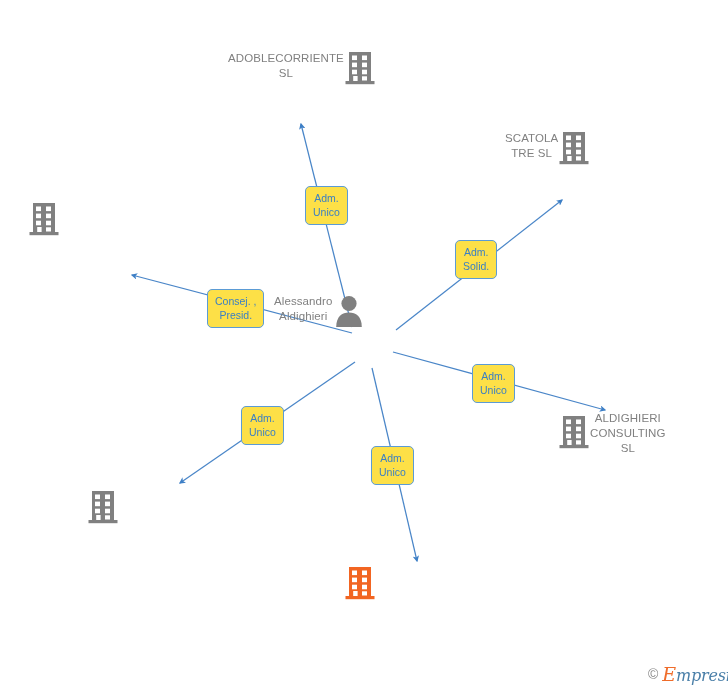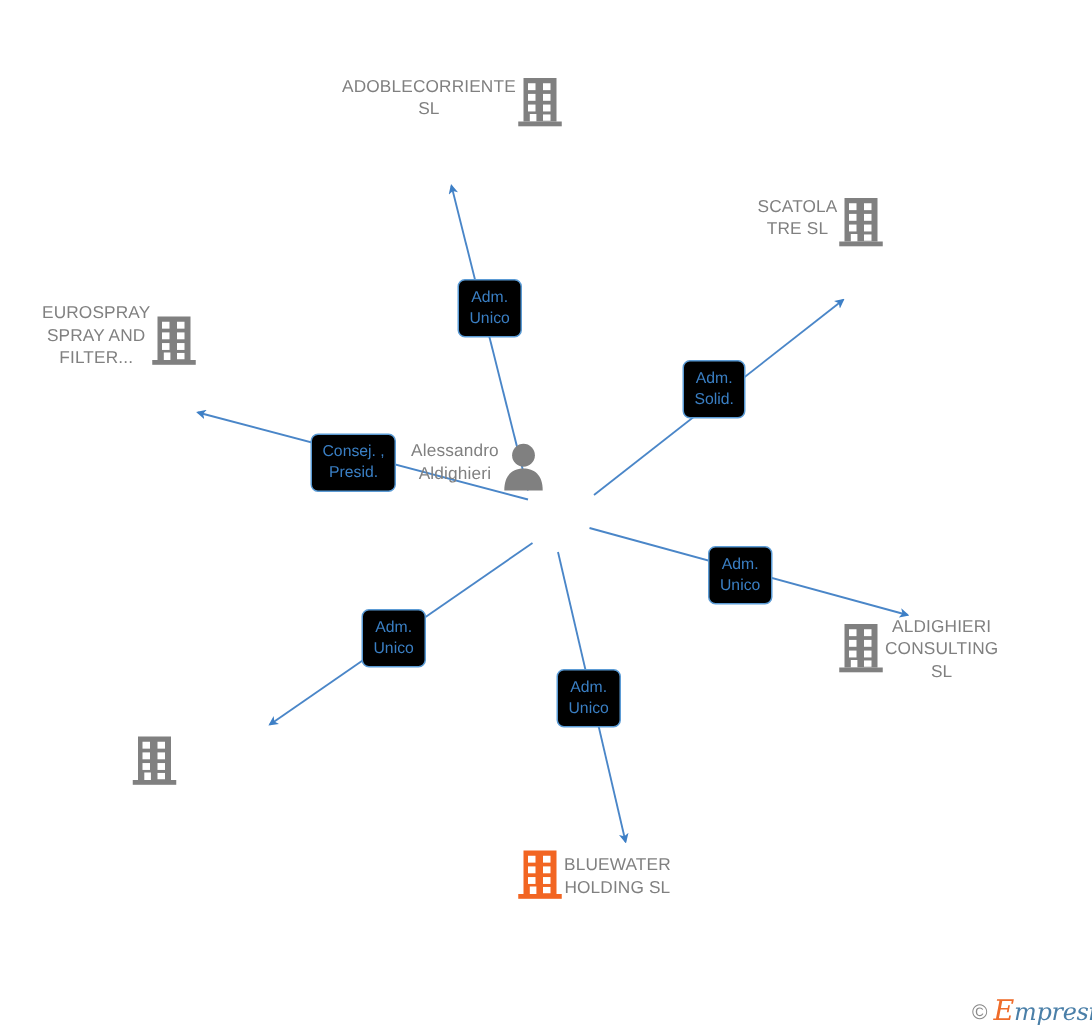--- a/index.html
+++ b/index.html
@@ -52,21 +52,21 @@
     margin-bottom: 4px;
   }
   .node-icon {
     width: 32px;
     height: 34px;
     display: block;
   }
   .edge-label {
     position: absolute;
     border: 1px solid #5b9bd5;
-    background: #000000;
+    background: #fde047;
     border-radius: 5px;
     color: #3a7fc4;
     font-size: 10.5px;
     line-height: 14px;
     text-align: center;
     padding: 4px 7px 5px 7px;
     white-space: pre-line;
     box-sizing: border-box;
   }
   .watermark {
@@ -154,23 +154,20 @@
             <rect x="18" y="11.6" width="5" height="4.6" fill="#fff"></rect>
             <rect x="8" y="18.7" width="5" height="4.6" fill="#fff"></rect>
             <rect x="18" y="18.7" width="5" height="4.6" fill="#fff"></rect>
             <rect x="9.2" y="25" width="4.4" height="5" fill="#fff"></rect>
             <rect x="18" y="25.3" width="5" height="4.2" fill="#fff"></rect>
             <rect x="1.5" y="30" width="29" height="3.2" fill="#808080"></rect>
           </svg>
         </div>
       </div>
       <div class="node" style="left: 103px; top: 202px;">
-        <div class="node-label above">EUROSPRAY
-SPRAY AND
-FILTER...</div>
         <div>
           <svg class="node-icon" viewBox="0 0 32 34">
             <rect x="5" y="1" width="22" height="29" fill="#808080"></rect>
             <rect x="8" y="4.5" width="5" height="4.6" fill="#fff"></rect>
             <rect x="18" y="4.5" width="5" height="4.6" fill="#fff"></rect>
             <rect x="8" y="11.6" width="5" height="4.6" fill="#fff"></rect>
             <rect x="18" y="11.6" width="5" height="4.6" fill="#fff"></rect>
             <rect x="8" y="18.7" width="5" height="4.6" fill="#fff"></rect>
             <rect x="18" y="18.7" width="5" height="4.6" fill="#fff"></rect>
             <rect x="9.2" y="25" width="4.4" height="5" fill="#fff"></rect>
@@ -222,22 +219,20 @@
             <rect x="18" y="4.5" width="5" height="4.6" fill="#fff"></rect>
             <rect x="8" y="11.6" width="5" height="4.6" fill="#fff"></rect>
             <rect x="18" y="11.6" width="5" height="4.6" fill="#fff"></rect>
             <rect x="8" y="18.7" width="5" height="4.6" fill="#fff"></rect>
             <rect x="18" y="18.7" width="5" height="4.6" fill="#fff"></rect>
             <rect x="9.2" y="25" width="4.4" height="5" fill="#fff"></rect>
             <rect x="18" y="25.3" width="5" height="4.2" fill="#fff"></rect>
             <rect x="1.5" y="30" width="29" height="3.2" fill="#f26522"></rect>
           </svg>
         </div>
-        <div class="node-label below">BLUEWATER
-HOLDING  SL</div>
       </div>
     </div>
 
   <div id="edge-labels-layer">
       <div class="edge-label" style="left: 305px; top: 186px;">Adm.
 Unico</div>
       <div class="edge-label" style="left: 455px; top: 240px;">Adm.
 Solid.</div>
       <div class="edge-label" style="left: 207px; top: 289px;">Consej. ,
 Presid.</div>

